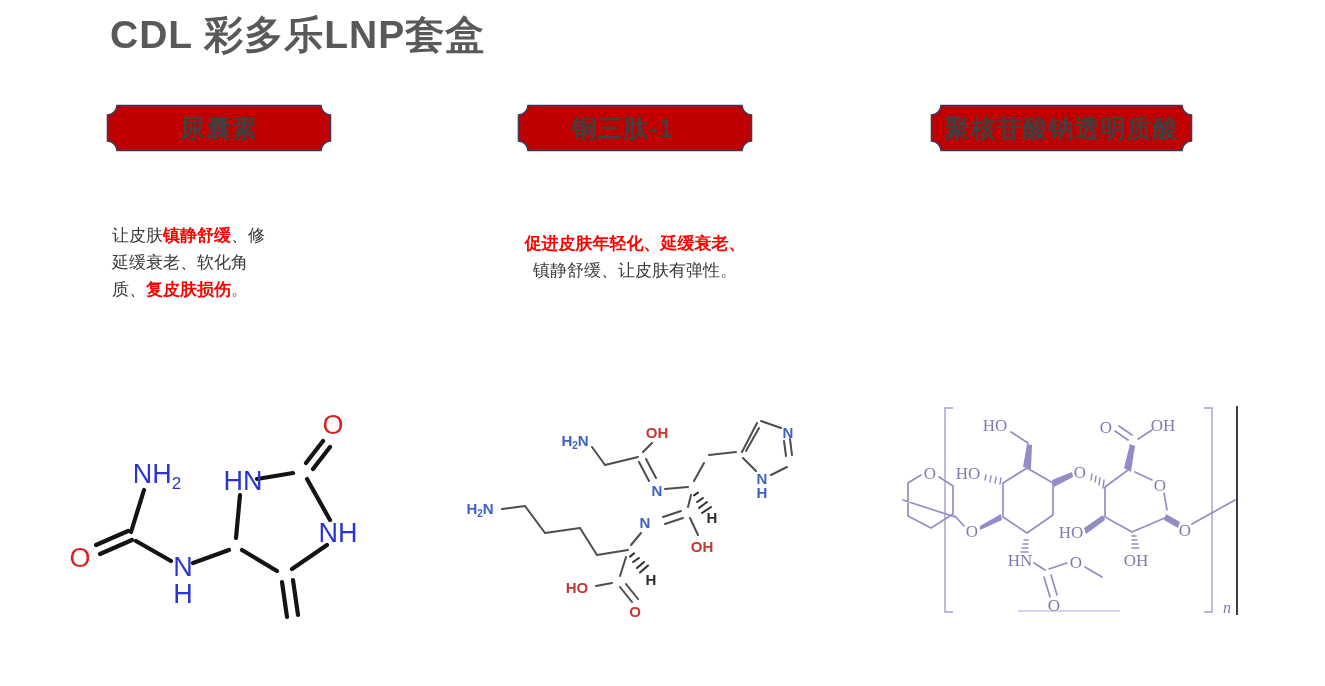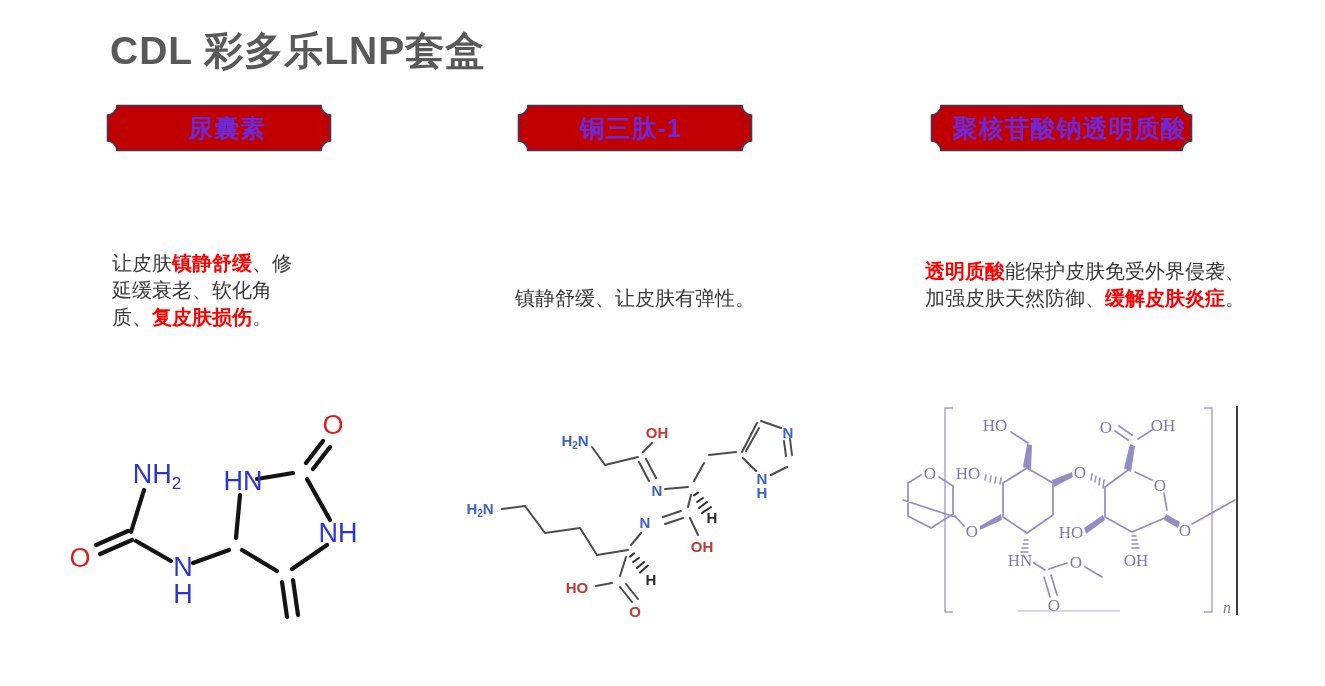--- a/index.html
+++ b/index.html
@@ -1,26 +1,26 @@
 <!DOCTYPE html>
 <html><head>
 <meta charset="utf-8">
 <style>
   html,body{margin:0;padding:0;background:#fff;}
   #page{position:relative;width:1325px;height:686px;background:#ffffff;overflow:hidden;
         font-family:"Liberation Sans","DejaVu Sans",sans-serif;}
   .title{position:absolute;left:110px;top:8px;font-size:39px;font-weight:bold;color:#595959;
-         letter-spacing:1px;margin-top:16px;}
+         letter-spacing:1px;}
   .banner{position:absolute;top:104px;height:48px;}
   .banner svg{position:absolute;left:0;top:0;}
   .banner .label{position:absolute;left:0;top:0;width:100%;height:100%;display:flex;
-                 align-items:center;justify-content:center;color:#6d28d9;font-weight:bold;
-                 font-size:25px;letter-spacing:1px;padding-left:8px;}
+                 align-items:center;justify-content:center;color:#404040;font-weight:bold;
+                 font-size:25px;letter-spacing:1px;}
   .desc{position:absolute;font-family:Liberation Sans, sans-serif;
-        font-size:20px;line-height:27px;color:#3a3a3a;margin-top:28px;}
+        font-size:17px;line-height:27px;color:#3a3a3a;}
   .desc .red{color:#ff0000;font-weight:bold;}
   .struct{position:absolute;}
   
   .s1-bond{stroke:#141414;stroke-width:4.2;stroke-linecap:round;fill:none;}
   .s1-n{fill:#2b35cf;font-size:27px;font-weight:500;}
   .s1-o{fill:#db1f1f;font-size:27px;font-weight:500;}
   .s1-sub{font-size:17px;}
   
   .s2-bond{stroke:#4d4d4d;stroke-width:2;stroke-linecap:round;fill:none;}
   .s2-hash{stroke:#2e2e2e;stroke-width:2;stroke-linecap:round;}
@@ -67,28 +67,24 @@
     <div class="label">聚核苷酸钠透明质酸</div>
   </div>
 
   <div class="desc" style="left:112px;top:222px;width:245px;text-align:left;">
     <span>让皮肤</span><span class="red">镇静舒缓</span><span>、修</span><br>
     <span>延缓衰老、软化角</span><br>
     <span>质、</span><span class="red">复皮肤损伤</span><span>。</span>
   </div>
 
   <div class="desc" style="left:455px;top:230px;width:360px;text-align:center;">
-    <br>
+    <span class="red">促进皮肤年轻化、延缓衰老、</span><br>
     <span>镇静舒缓、让皮肤有弹性。</span>
   </div>
 
-  <div class="desc" style="left:885px;top:230px;width:400px;text-align:center;">
-    <span class="red">透明质酸</span><span>能保护皮肤免受外界侵袭、</span><br>
-    <span>加强皮肤天然防御、</span><span class="red">缓解皮肤炎症</span><span>。</span>
-  </div>
 
   <svg class="struct" style="left:40px;top:400px;" width="340" height="240" viewBox="0 0 340 240">
     <path class="s1-bond" d="
       M104,90 L91,132  M88,131 L56,145  M92,140 L60,154
       M96,141 L131,161 M153,163 L189,150 M196,138 L200,95
       M217,79 L253,73  M266,63 L283,41  M273,69 L290,47
       M267,79 L290,120 M287,145 L252,169 M237,171 L202,150
       M242,182 L247,217 M253,180 L258,215"></path>
     <text class="s1-n" x="117" y="83" text-anchor="middle"><tspan>NH</tspan><tspan class="s1-sub" dy="6">2</tspan></text>
     <text class="s1-o" x="40" y="167" text-anchor="middle">O</text>

